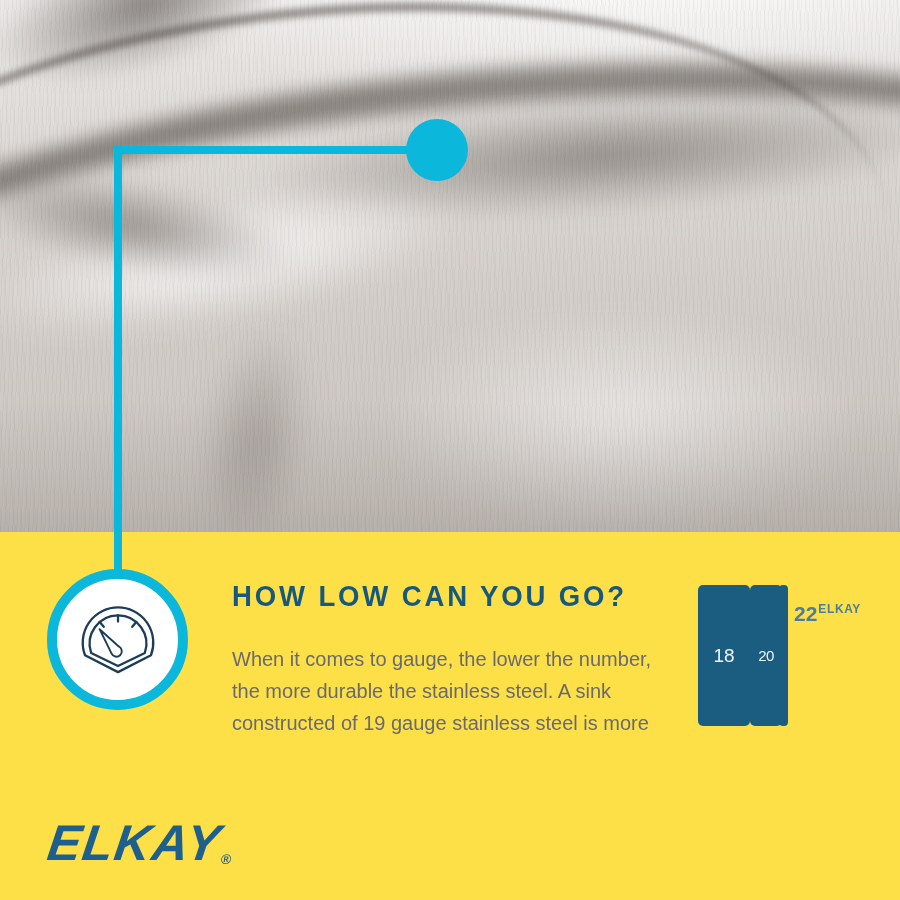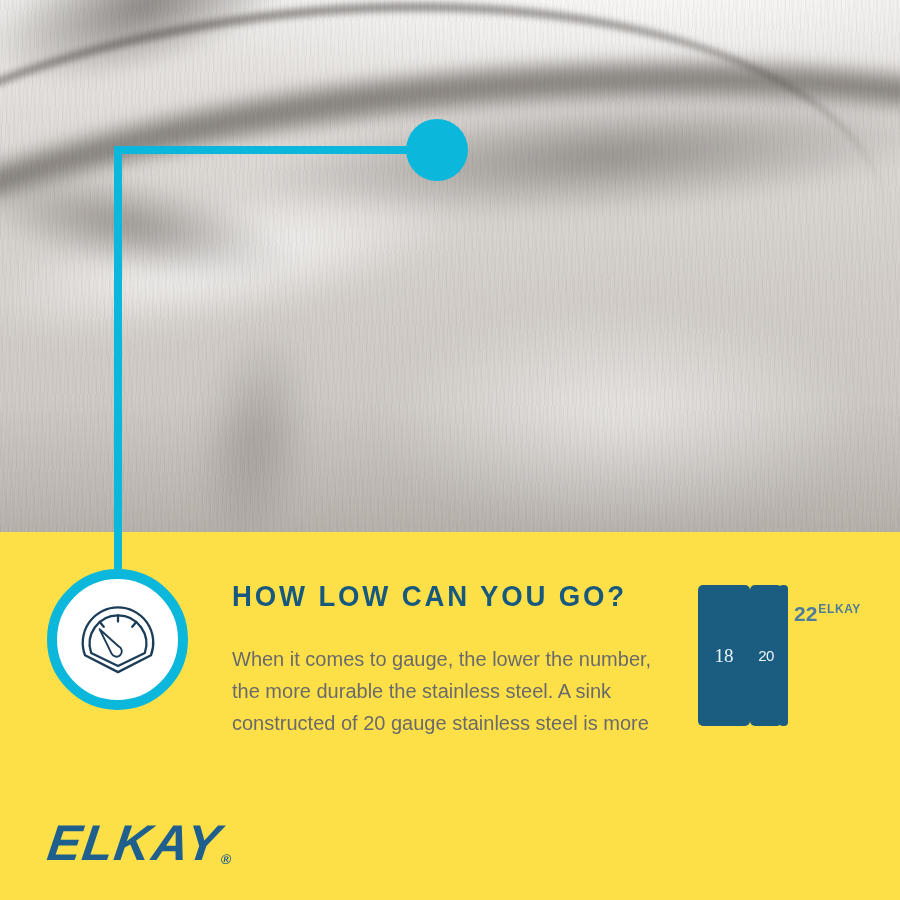--- a/index.html
+++ b/index.html
@@ -82,21 +82,21 @@
     position:absolute;left:232px;top:580px;
     font-size:29px;font-weight:bold;letter-spacing:3px;color:#17587f;
     transform:scaleX(0.95);transform-origin:left top;white-space:nowrap;
   }
   .body-copy{position:absolute;left:232px;top:643px;font-size:20px;line-height:32px;color:#6a6a6c;}
   .body-copy span{display:block;white-space:nowrap;}
 
   
   .bar{position:absolute;top:585px;height:141px;background:#1b5d80;border-radius:5px;
        display:flex;align-items:center;justify-content:center;color:#eef5f8;}
-  .bar-18{left:698px;width:52px;font-size:19px;font-family:Liberation Serif, serif;}
+  .bar-18{left:698px;width:52px;font-size:19px;}
   .bar-20{left:750px;width:32px;font-size:15px;letter-spacing:-0.5px;}
   .bar-22{left:779px;width:9px;border-radius:4px;}
   .side-label{
     position:absolute;left:794px;top:602px;height:141px;
     display:flex;align-items:flex-start;color:#4e7d9c;font-weight:bold;
   }
   .side-label .num{font-size:21px;}
   .side-label .unit{font-size:12px;letter-spacing:0.6px;margin-left:1px;}
 
   
@@ -137,21 +137,21 @@
       <line x1="36.2" y1="20.6" x2="41.4" y2="26.8" stroke-width="3"></line>
       <line x1="83.8" y1="20.6" x2="78.6" y2="26.8" stroke-width="3"></line>
       <path d="M 36 30 L 61 52.5 A 7 7 0 1 1 51.5 61.5 Z" stroke-width="2.5" fill="#ffffff"></path>
     </svg>
   </div>
 
   <div class="headline">HOW LOW CAN YOU GO?</div>
   <div class="body-copy">
     <span>When it comes to gauge, the lower the number,</span>
     <span>the more durable the stainless steel. A sink</span>
-    <span>constructed of 20 gauge stainless steel is more</span>
+    <span>constructed of 19 gauge stainless steel is more</span>
   </div>
 
   <div class="bar bar-18">
     <span>18</span>
   </div>
   <div class="bar bar-20">
     <span>20</span>
   </div>
   <div class="bar bar-22"></div>
   <div class="side-label">

